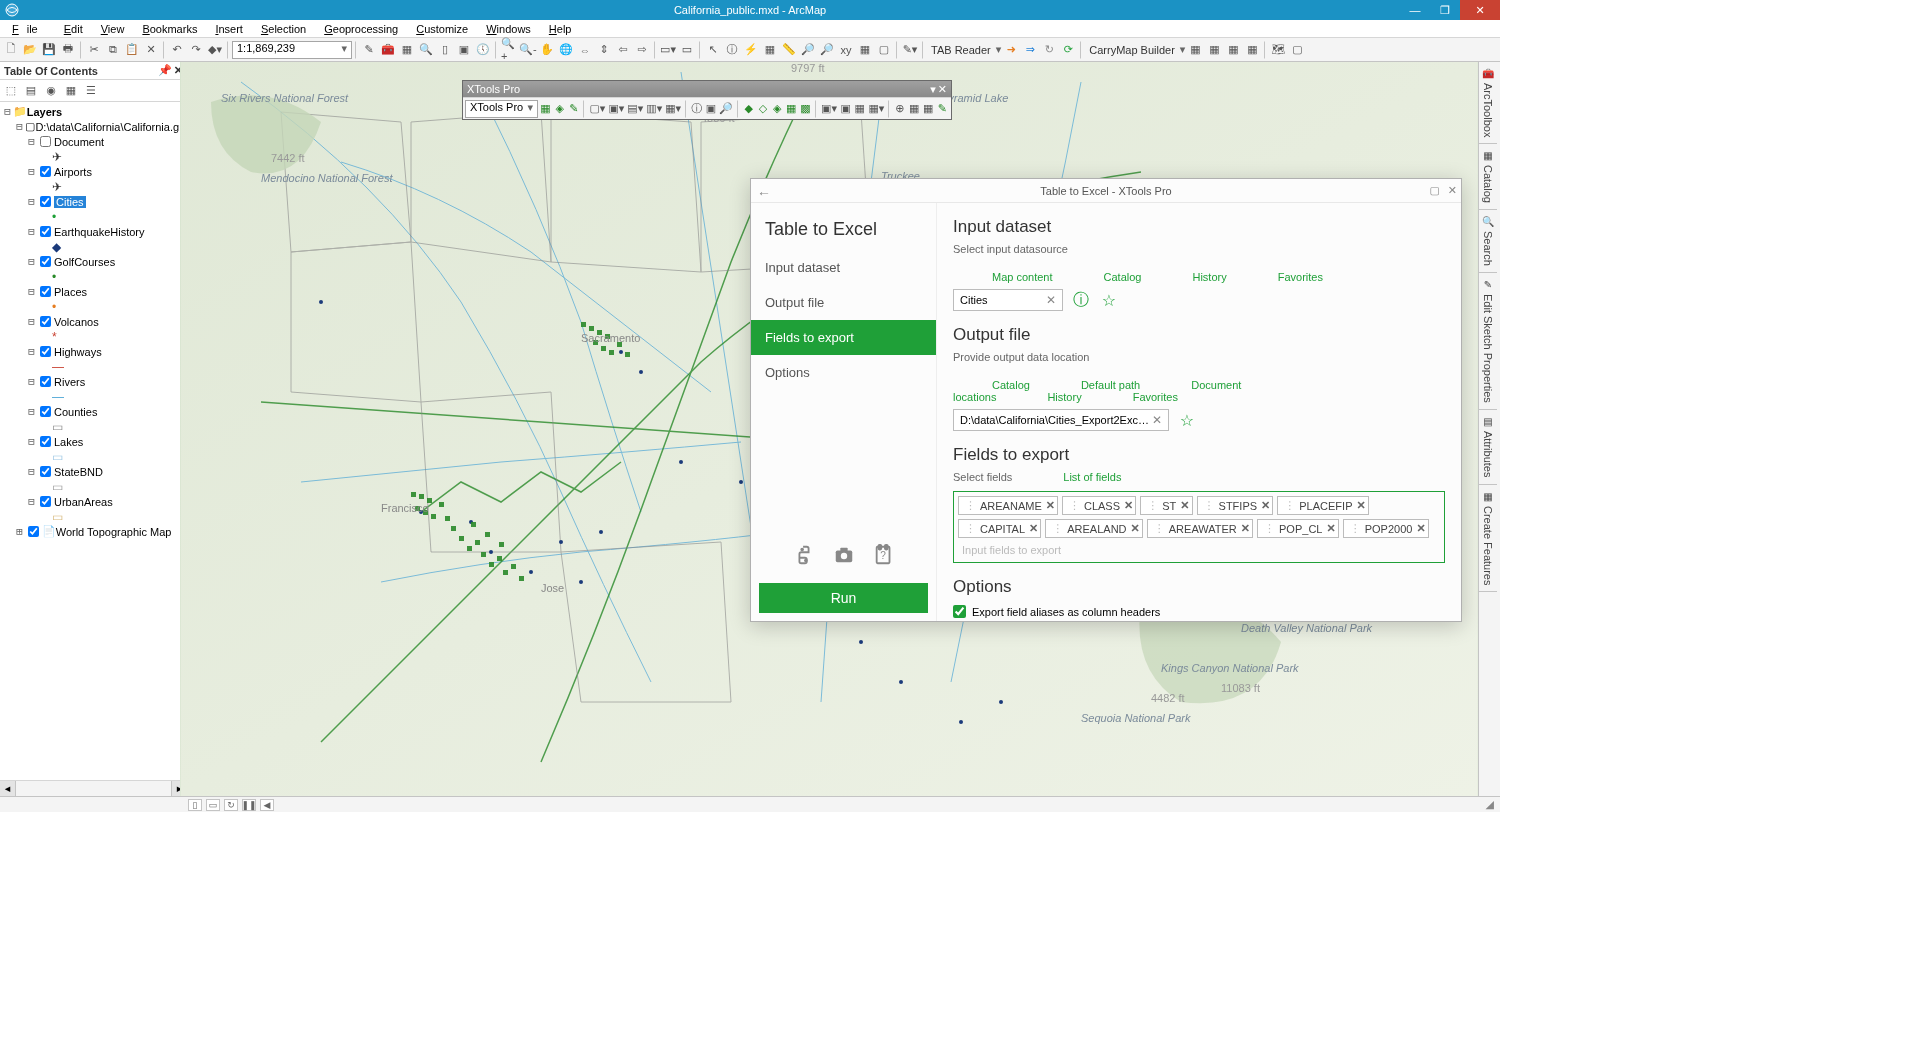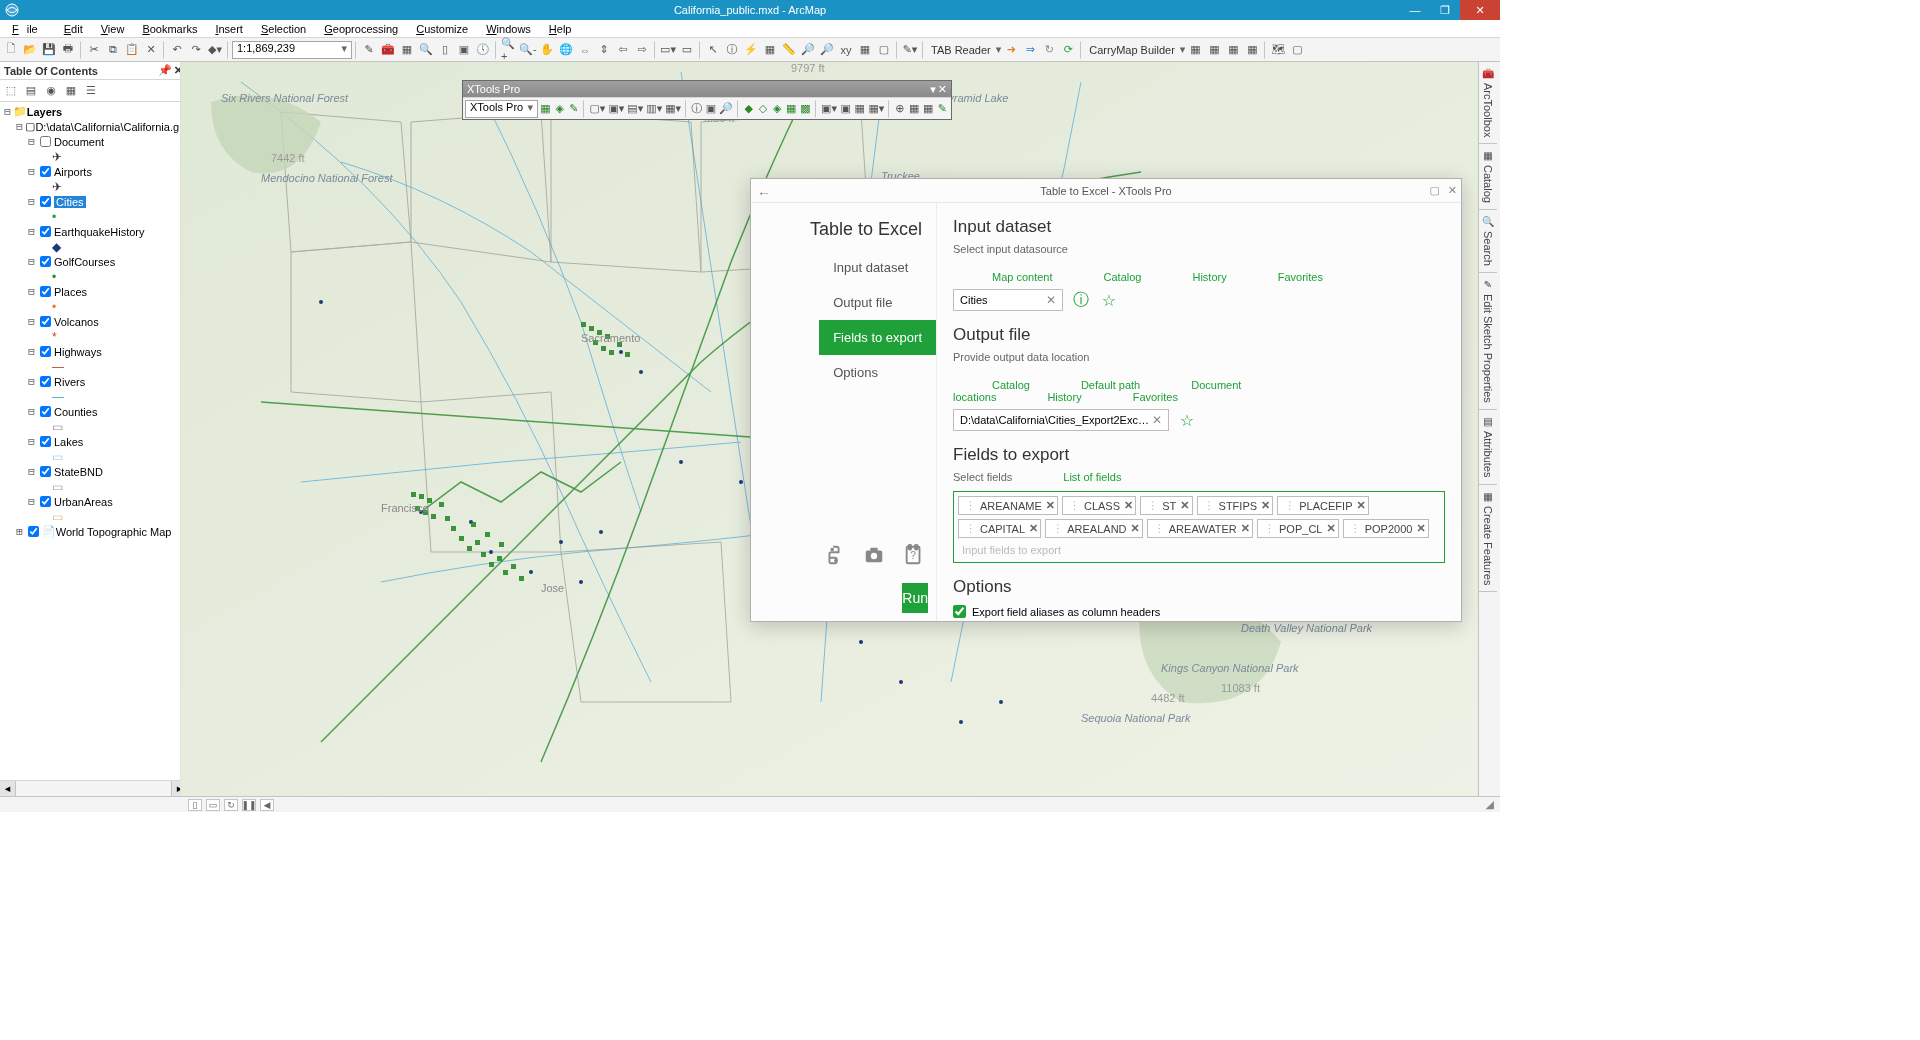--- a/index.html
+++ b/index.html
@@ -49,21 +49,21 @@
 .xtools-title { height:16px; background:linear-gradient(#a0a0a0,#8a8a8a); color:#fff; display:flex; align-items:center; padding:0 4px; font-size:10px;}
 .xtools-title .xclose { margin-left:auto; display:flex; gap:2px;}
 .xtools-row { height:22px; display:flex; align-items:center; padding:0 2px; gap:1px; border-top:1px solid #d6d6d6;}
 
 
 .dialog { position:absolute; left:750px; top:178px; width:712px; height:444px; background:#fckfcfc; border:1px solid #b0b0b0; box-shadow:0 4px 20px rgba(0,0,0,.2); display:flex; flex-direction:column; background:#fcfcfc;}
 .dlg-title { height:24px; display:flex; align-items:center; justify-content:center; position:relative; border-bottom:1px solid #e8e8e8; color:#555; font-size:12px;}
 .dlg-title .back { position:absolute; left:6px; font-size:14px; color:#888;}
 .dlg-title .ctrls { position:absolute; right:4px; display:flex; gap:8px; color:#888; font-size:12px;}
 .dlg-body { flex:1; display:flex; overflow:hidden;}
-.dlg-nav { width:186px; border-right:1px solid #eee; display:flex; flex-direction:column;align-items:flex-end; }
+.dlg-nav { width:186px; border-right:1px solid #eee; display:flex; flex-direction:column; }
 .dlg-nav-title { padding:16px 14px 10px; font-size:18px; font-weight:normal; color:#333;}
 .dlg-nav-item { padding:10px 14px; font-size:13px; color:#555; cursor:pointer; }
 .dlg-nav-item.active { background:#1fa038; color:#fff; }
 .dlg-nav-bottom { margin-top:auto; padding:10px; display:flex; justify-content:center; gap:16px; }
 .dlg-nav-bottom .bicon { width:24px; height:24px; display:flex;align-items:center;justify-content:center; color:#888; font-size:18px;}
 .dlg-run { height:30px; margin:6px 8px 8px; background:#1fa038; color:#fff; display:flex; align-items:center; justify-content:center; font-size:14px; cursor:pointer;}
 .dlg-main { flex:1; padding:14px 16px; overflow:auto; }
 .section-h { font-size:17px; color:#333; margin-bottom:6px; }
 .subtext { font-size:11px; color:#666; margin-bottom:4px; }
 .link { color:#1fa038; cursor:pointer;margin-left:39px; }

